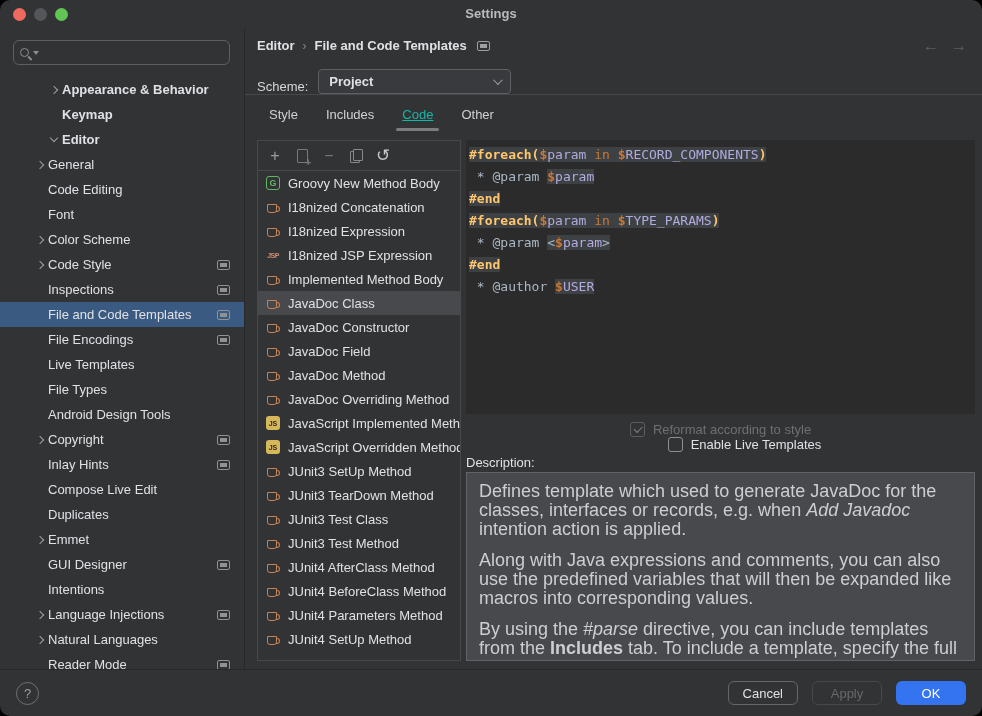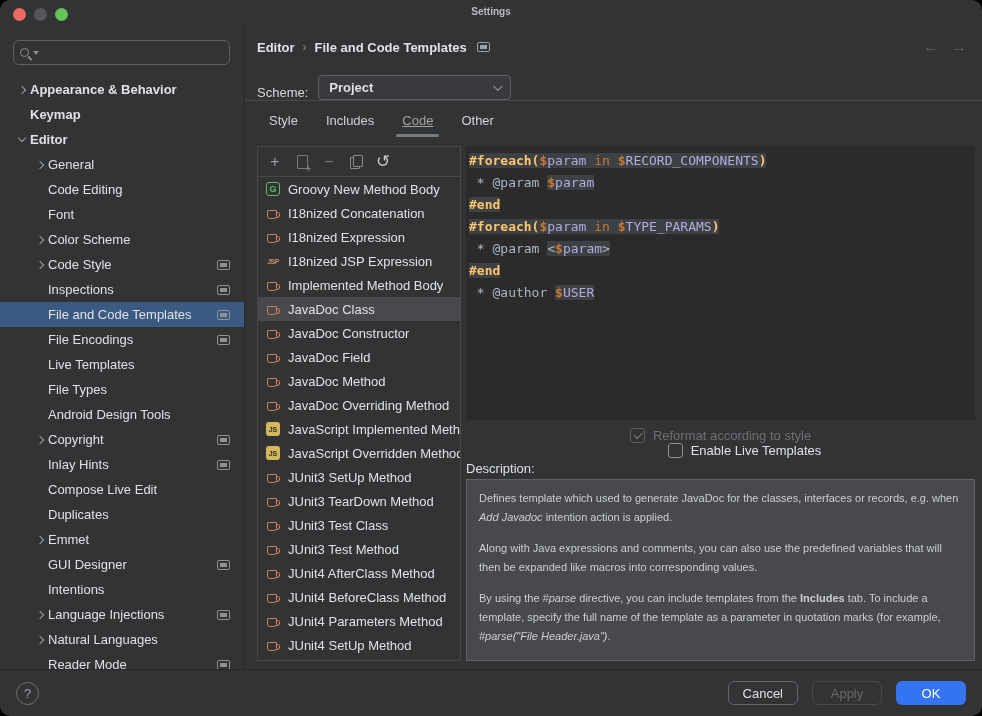--- a/index.html
+++ b/index.html
@@ -11,35 +11,35 @@
   body{font-family:"Liberation Sans", sans-serif; width:982px; height:716px; overflow:hidden;}
   .window{width:982px; height:716px; background:var(--bg); border-radius:10px; overflow:hidden; position:relative; display:flex; flex-direction:column;}
 
   
   .titlebar{height:28px; position:relative; flex:0 0 auto;}
   .traffic{position:absolute; left:13px; top:8px; display:flex; gap:8px;}
   .tl{width:13px; height:13px; border-radius:50%;}
   .tl.red{background:var(--traffic-red);}
   .tl.gray{background:var(--traffic-gray);}
   .tl.green{background:var(--traffic-green);}
-  .win-title{position:absolute; left:0; right:0; top:6px; text-align:center; font-weight:bold; font-size:10px; color:#b9bbbe;}
+  .win-title{position:absolute; left:0; right:0; top:6px; text-align:center; font-weight:bold; font-size:13px; color:#b9bbbe;}
 
   
   .main-row{flex:1 1 auto; display:flex; min-height:0;}
   .sidebar{width:245px; flex:0 0 245px; border-right:1px solid var(--dark-line); position:relative; overflow:hidden;}
   .search-box{margin:12px 14px 10px 13px; height:25px; border:1px solid #5d5f61; border-radius:6px; display:flex; align-items:center; padding:0 6px; gap:3px;}
   .search-box input{flex:1; background:transparent; border:none; outline:none; color:var(--text); font-size:13px; font-family:"Liberation Sans",sans-serif;}
   .mag{width:9px; height:9px; border:1.5px solid #8c8e90; border-radius:50%; position:relative; flex:0 0 auto;}
   .mag::after{content:""; position:absolute; width:1.5px; height:5px; background:#8c8e90; left:8px; top:7px; transform:rotate(-45deg);}
   .search-caret{width:0; height:0; border-left:3.5px solid transparent; border-right:3.5px solid transparent; border-top:4px solid #8c8e90; margin-left:1px;}
 
   .tree{padding-top:2px;}
   .tree-item{height:25px; display:flex; align-items:center; font-size:13px; color:var(--text); cursor:default;}
   .tree-item.bold .tlabel{font-weight:bold;}
-  .tree-item.lvl0{padding-left:14px;}
+  .tree-item.lvl0{padding-left:14px;margin-left:32px;}
   .tree-item.lvl1{padding-left:32px;}
   .tree-item.selected{background:var(--selection-blue);}
   .chev{width:16px; height:16px; position:relative; flex:0 0 16px;}
   .chev.right::after, .chev.down::after{content:""; position:absolute; left:5px; top:5px; width:5px; height:5px; border-right:1.5px solid #9da0a2; border-bottom:1.5px solid #9da0a2;}
   .chev.right::after{transform:rotate(-45deg);}
   .chev.down::after{transform:rotate(45deg); top:3px;}
   .screen-icon{margin-left:auto; margin-right:14px; width:13px; height:10px; border:1px solid #8f9193; border-radius:2px; position:relative; flex:0 0 13px;}
   .screen-icon::after{content:""; position:absolute; left:2px; top:2px; right:2px; bottom:2px; background:#8f9193;}
 
   
@@ -51,21 +51,21 @@
   .bc-screen::after{content:""; position:absolute; left:2px; top:2px; right:2px; bottom:2px; background:#9da0a2;}
   .nav-arrows{margin-left:auto; display:flex; gap:12px; color:#5d5f61; font-size:16px; padding-right:8px;}
 
   .scheme-row{height:36px; display:flex; align-items:flex-end; gap:10px; font-size:13px; color:#d6d8da;}
   .scheme-select{width:193px; height:25px; border:1px solid #5d5f61; border-radius:4px; background:#383a3d; display:flex; align-items:center; padding:0 10px; color:var(--text); font-weight:bold;}
   .select-chev{margin-left:auto; width:7px; height:7px; border-right:1.5px solid #9ea1a3; border-bottom:1.5px solid #9ea1a3; transform:rotate(45deg) translateY(-2px);}
   .hdiv{height:1px; background:var(--panel-border); margin:0 -7px 0 -12px;}
 
   .tabs{height:38px; display:flex; align-items:center; gap:28px; padding-left:12px; font-size:13px;}
   .tab{color:#d0d2d5; height:38px; display:flex; align-items:center; position:relative; cursor:default;}
-  .tab.selected{color:#a3a3a3;text-decoration:underline;}
+  .tab.selected{color:#14b8a6;text-decoration:underline;}
   .tab.selected::after{content:""; position:absolute; left:-6px; right:-6px; bottom:2px; height:3px; border-radius:2px; background:#7a7d80;}
 
   .panels{flex:1 1 auto; display:flex; margin-top:7px; min-height:0; padding-bottom:8px;}
   
   .tpl-panel{width:204px; flex:0 0 204px; border:1px solid var(--panel-border); margin-right:5px; display:flex; flex-direction:column; overflow:hidden;}
   .tpl-toolbar{height:30px; flex:0 0 30px; border-bottom:1px solid var(--panel-border); display:flex; align-items:center; gap:9px; padding-left:8px;}
   .tbi{width:18px; height:18px; position:relative; display:flex; align-items:center; justify-content:center; color:var(--dim);}
   .tb-add::before{content:"+"; font-size:16px; color:#9b9da0;}
   .tb-remove::before{content:"−"; font-size:16px; color:#77797c;}
   .tb-duplicate::before{content:""; position:absolute; left:4px; top:2px; width:9px; height:12px; border:1.5px solid #77797c; border-radius:1px;}
@@ -98,21 +98,21 @@
   .cb-group{display:flex; align-items:center; gap:8px;}
   .cb{width:15px; height:15px; border-radius:3px; position:relative; flex:0 0 15px;}
   .cb.checked-disabled{border:1.5px solid #5b5d5f;}
   .cb.checked-disabled::after{content:""; position:absolute; left:3px; top:3px; width:7px; height:3.5px; border-left:1.8px solid #7d7f81; border-bottom:1.8px solid #7d7f81; transform:rotate(-45deg);}
   .cb.unchecked{border:1.5px solid #8d8f91;}
   .cb-label.disabled{color:#6e7072;}
   .cb-label.enabled{color:var(--text);}
   .cb-group.second{margin-left:48px;}
 
   .desc-label{margin-top:9px; height:20px; font-size:13px; color:var(--text);}
-  .desc-box{flex:1 1 auto; margin-top:2px; background:var(--desc-bg); border:1px solid #606365; padding:9px 12px; font-size:11px; line-height:19px; color:#ccced1; overflow:hidden;}
+  .desc-box{flex:1 1 auto; margin-top:2px; background:var(--desc-bg); border:1px solid #606365; padding:9px 12px; font-size:18px; line-height:19px; color:#ccced1; overflow:hidden;}
   .desc-p{margin-bottom:12px;}
   .desc-em{font-style:italic;}
   .desc-b{font-weight:bold;}
 
   
   .footer{height:47px; flex:0 0 47px; border-top:1px solid var(--dark-line); display:flex; align-items:center; padding:0 16px; position:relative;}
   .help-btn{width:23px; height:23px; border:1px solid #6f7173; border-radius:50%; color:#9b9da0; font-size:13px; display:flex; align-items:center; justify-content:center;}
   .footer-buttons{margin-left:auto; display:flex; gap:14px;}
   .btn{min-width:70px; height:24px; border-radius:6px; font-size:13px; display:flex; align-items:center; justify-content:center; padding:0 14px; font-family:"Liberation Sans",sans-serif;}
   .btn.cancel{border:1px solid #64666a; color:var(--text); background:transparent;}

